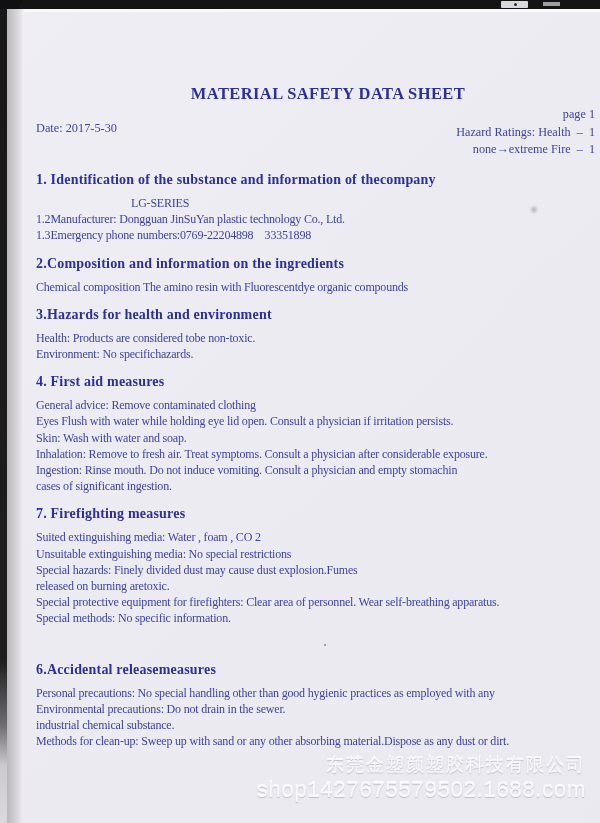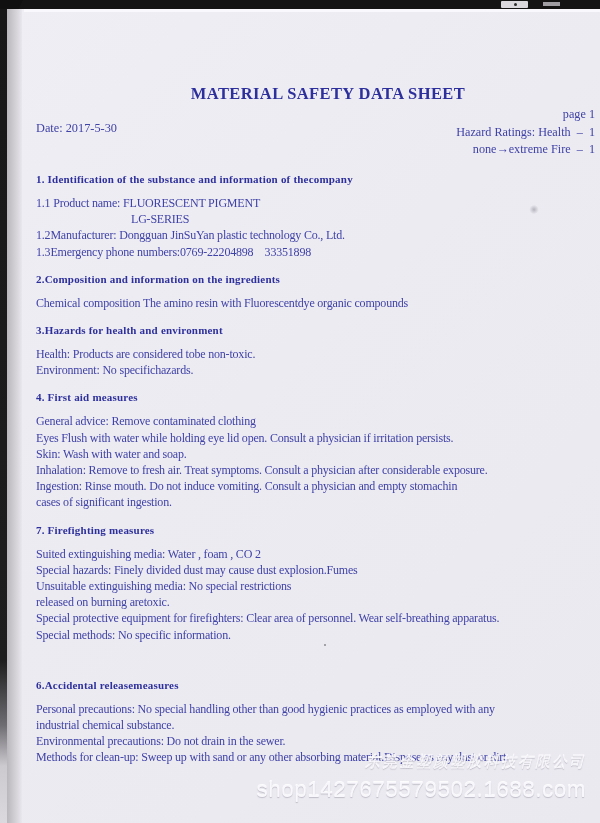--- a/index.html
+++ b/index.html
@@ -29,36 +29,36 @@
     position:absolute;top:84px;left:0;width:100%;text-align:center;
     font-weight:bold;font-size:16.5px;letter-spacing:.4px;color:#2d309c;padding-left:28px;
   }
   .date-label{position:absolute;top:121px;left:36px;font-size:12.3px;color:#3f42a6;}
   .meta{position:absolute;top:106px;right:5px;text-align:right;color:#3f42a6;font-size:12.2px;line-height:17px;}
   .meta .page-label{margin-bottom:1px;}
   .meta-line{white-space:pre;}
 
   .sections{position:absolute;top:170px;left:36px;right:12px;}
   .sec-heading{
-    font-weight:bold;font-size:11px;line-height:19px;color:#2d309c;
+    font-weight:bold;font-size:14px;line-height:19px;color:#2d309c;
     letter-spacing:.2px;margin:10px 0 6px 0;
   }
   .sec-heading:first-child{margin-top:0;}
   .sec-heading.extra-gap{margin-top:33px;}
   .body-line{
     font-size:12px;line-height:16.2px;color:#3f42a6;
     letter-spacing:-.2px;white-space:pre;
   }
   .body-line.indent{padding-left:95px;}
 
   
   .wm{position:absolute;right:14px;text-align:right;color:#f8f7fb;
     font-family:"Liberation Sans","DejaVu Sans",sans-serif;
     text-shadow:0 1px 1px rgba(116,113,128,.38),0 -1px 0 rgba(255,255,255,.85);}
-  .wm-cn{top:753px;font-size:15px;letter-spacing:2px;font-style:italic;}
+  .wm-cn{top:753px;font-size:18px;letter-spacing:2px;}
   .wm-url{top:777px;font-size:22.5px;letter-spacing:.5px;}
 </style>
 </head>
 <body>
 
 <div class="scan">
 
   <div class="edge-top"></div>
   <div class="corner-dark"></div>
   <div class="clip-tab">
@@ -76,46 +76,45 @@
   <div class="meta">
     <div class="page-label meta-line">page 1</div>
     <div>
         <div class="meta-line">Hazard Ratings: Health  –  1</div>
         <div class="meta-line">none→extreme Fire  –  1</div>
       </div>
   </div>
 
   <div class="sections">
       <div class="sec-heading">1. Identification of the substance and information of thecompany</div>
-      <div class="body-line">1.1 Product name: FLUORESCENT PIGMENT</div>
       <div class="body-line indent">LG-SERIES</div>
       <div class="body-line">1.2Manufacturer: Dongguan JinSuYan plastic technology Co., Ltd.</div>
       <div class="body-line">1.3Emergency phone numbers:0769-22204898    33351898</div>
       <div class="sec-heading">2.Composition and information on the ingredients</div>
       <div class="body-line">Chemical composition The amino resin with Fluorescentdye organic compounds</div>
       <div class="sec-heading">3.Hazards for health and environment</div>
       <div class="body-line">Health: Products are considered tobe non-toxic.</div>
       <div class="body-line">Environment: No specifichazards.</div>
       <div class="sec-heading">4. First aid measures</div>
       <div class="body-line">General advice: Remove contaminated clothing</div>
       <div class="body-line">Eyes Flush with water while holding eye lid open. Consult a physician if irritation persists.</div>
       <div class="body-line">Skin: Wash with water and soap.</div>
       <div class="body-line">Inhalation: Remove to fresh air. Treat symptoms. Consult a physician after considerable exposure.</div>
       <div class="body-line">Ingestion: Rinse mouth. Do not induce vomiting. Consult a physician and empty stomachin</div>
       <div class="body-line">cases of significant ingestion.</div>
       <div class="sec-heading">7. Firefighting measures</div>
       <div class="body-line">Suited extinguishing media: Water , foam , CO 2</div>
+      <div class="body-line">Unsuitable extinguishing media: No special restrictions</div>
       <div class="body-line">Special hazards: Finely divided dust may cause dust explosion.Fumes</div>
-      <div class="body-line">Unsuitable extinguishing media: No special restrictions</div>
       <div class="body-line">released on burning aretoxic.</div>
       <div class="body-line">Special protective equipment for firefighters: Clear area of personnel. Wear self-breathing apparatus.</div>
       <div class="body-line">Special methods: No specific information.</div>
       <div class="sec-heading extra-gap">6.Accidental releasemeasures</div>
       <div class="body-line">Personal precautions: No special handling other than good hygienic practices as employed with any</div>
+      <div class="body-line">Environmental precautions: Do not drain in the sewer.</div>
       <div class="body-line">industrial chemical substance.</div>
-      <div class="body-line">Environmental precautions: Do not drain in the sewer.</div>
       <div class="body-line">Methods for clean-up: Sweep up with sand or any other absorbing material.Dispose as any dust or dirt.</div>
     </div>
 
   <div class="wm wm-cn">东莞金塑颜塑胶科技有限公司</div>
   <div class="wm wm-url">shop1427675579502.1688.com</div>
 
 </div>
 
 </body></html>

